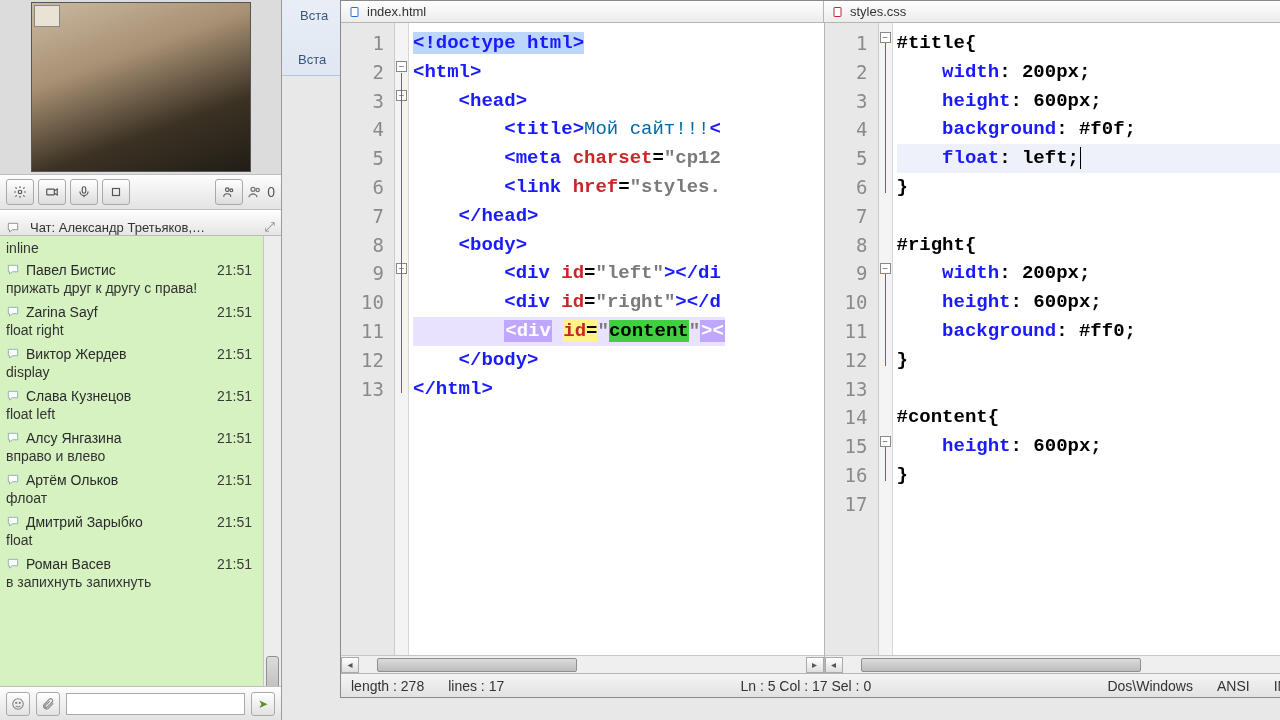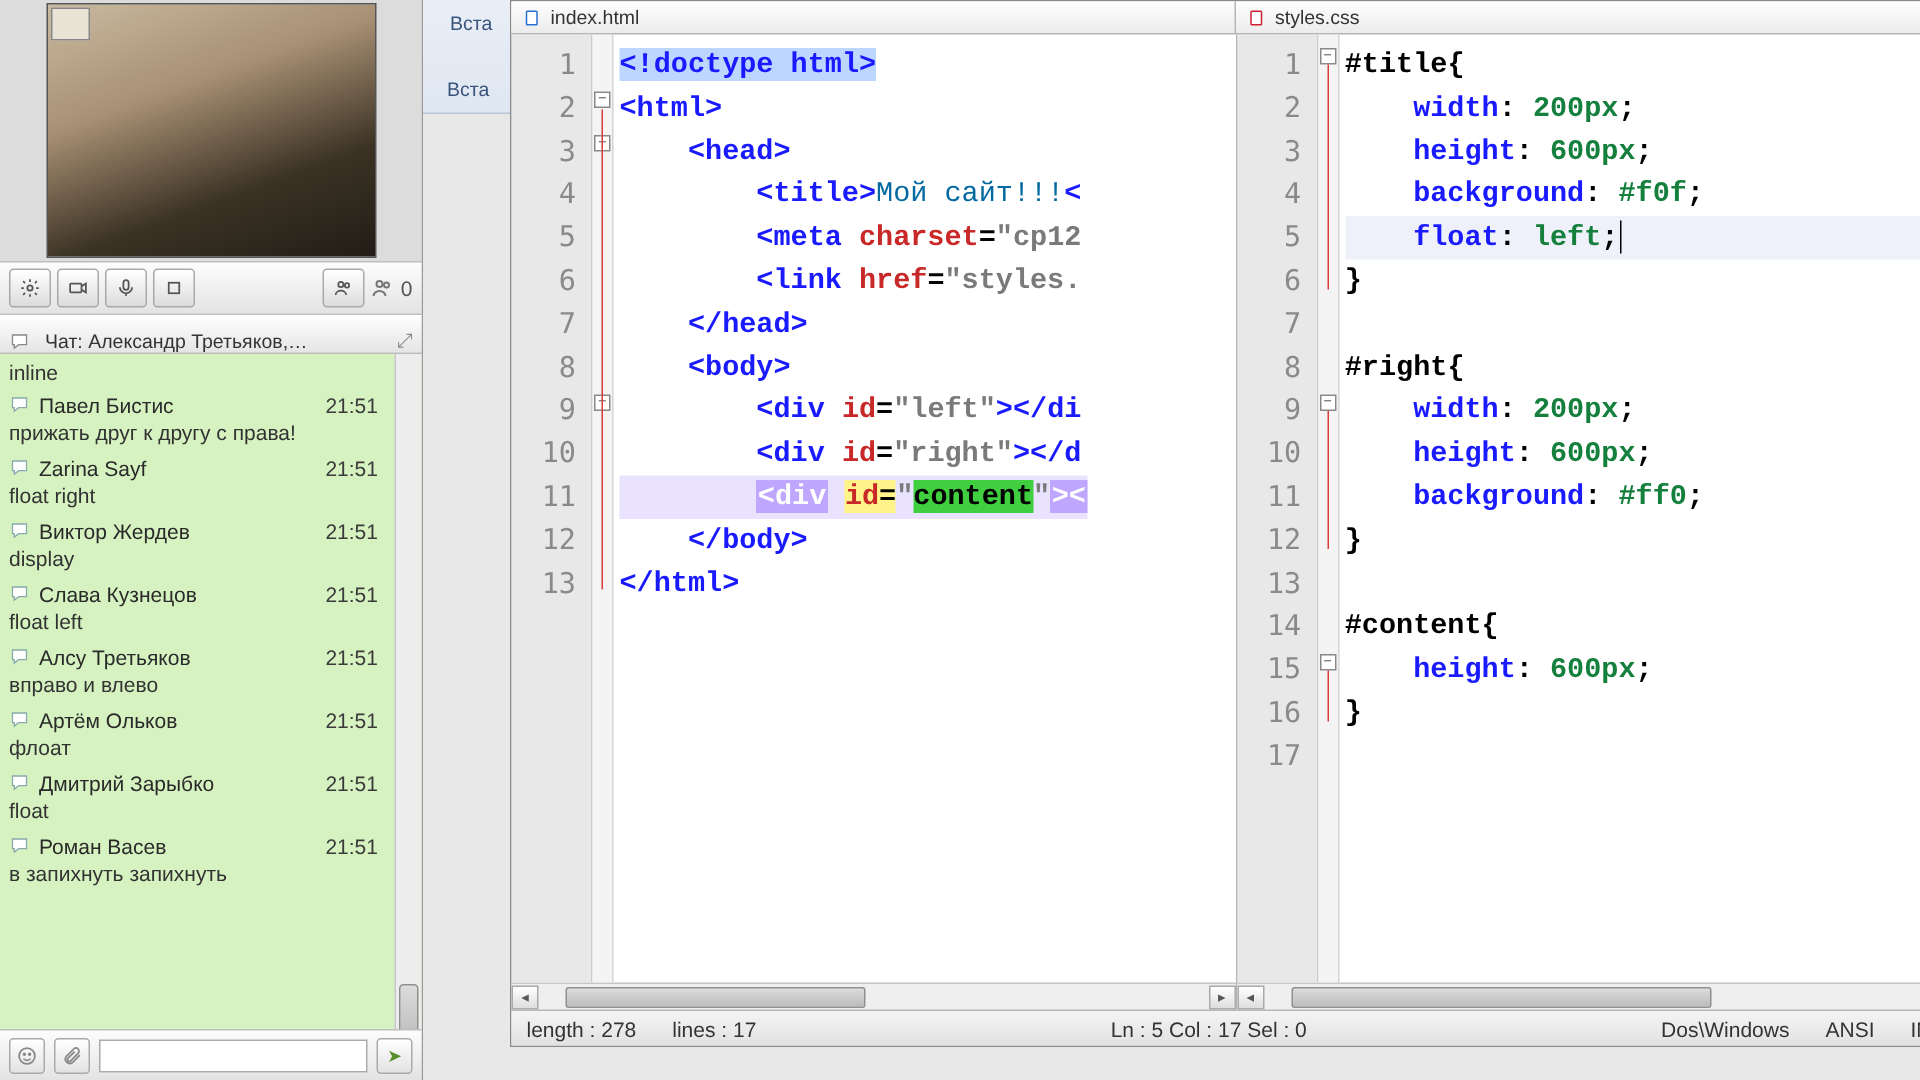--- a/index.html
+++ b/index.html
@@ -145,21 +145,21 @@
     font-family:Consolas,"Courier New",monospace;
     font-size:19px;line-height:28.8px;
     color:#000;white-space:pre;overflow:hidden;font-weight:600;
   }
   .c-tag{color:#1a1aff;}
   .c-ang{color:#1a1aff;}
   .c-attr{color:#c82828;}
   .c-str{color:#7a7a7a;font-weight:700;}
   .c-txt{color:#0369a1;font-weight:400;}
   .c-prop{color:#1a1aff;}
-  .c-val{color:#15803d;font-weight:700;}
+  .c-val{color:#000000;font-weight:700;}
   .c-sel{color:#000;font-weight:700;}
   .c-brace{color:#000;}
   .doctype-sel{background:#bcd6ff;}
   .hl-line{background:#e9e3ff;display:inline-block;}
   .hl-div{background:#bfa7ff;color:#fff;padding:0 1px;}
   .hl-id{background:#fff38a;}
   .hl-content{background:#3fcf3f;color:#000;}
   .hl-cursor-line{background:#eef0fa;display:block;}
   .caret{display:inline-block;width:1px;height:22px;background:#000;vertical-align:middle;margin-left:1px;}
   .hscroll{
@@ -301,21 +301,21 @@
             <span class="name">Слава Кузнецов</span>
             <span class="time">21:51</span>
           </div>
           <div class="body">float left</div>
         </div>
         <div class="msg">
           <div class="head">
             <span class="bubble-ico"><svg viewBox="0 0 24 24" fill="#fff" stroke="#8aa" stroke-width="1.5">
                 <path d="M4 4h16v11H11l-5 4v-4H4z"></path>
               </svg></span>
-            <span class="name">Алсу Третьяков</span>
+            <span class="name">Алсу Янгазина</span>
             <span class="time">21:51</span>
           </div>
           <div class="body">вправо и влево</div>
         </div>
         <div class="msg">
           <div class="head">
             <span class="bubble-ico"><svg viewBox="0 0 24 24" fill="#fff" stroke="#8aa" stroke-width="1.5">
                 <path d="M4 4h16v11H11l-5 4v-4H4z"></path>
               </svg></span>
             <span class="name">Артём Ольков</span>

